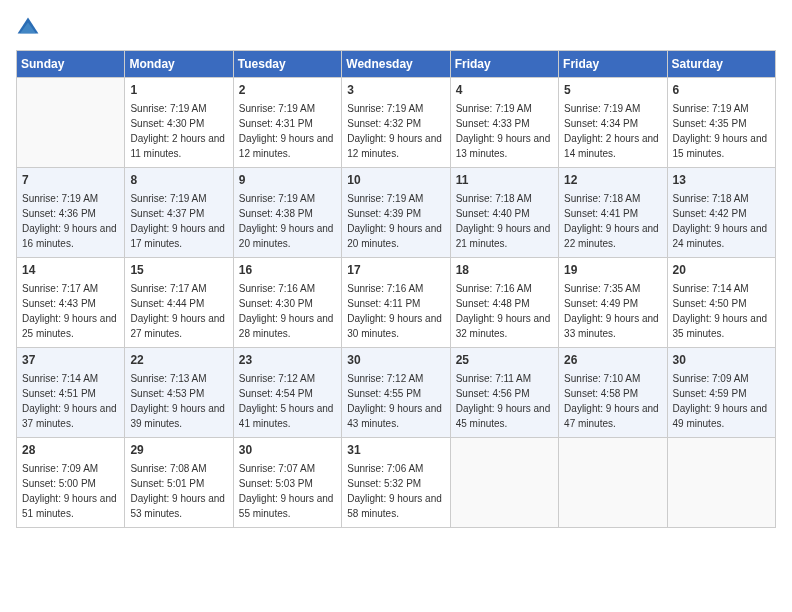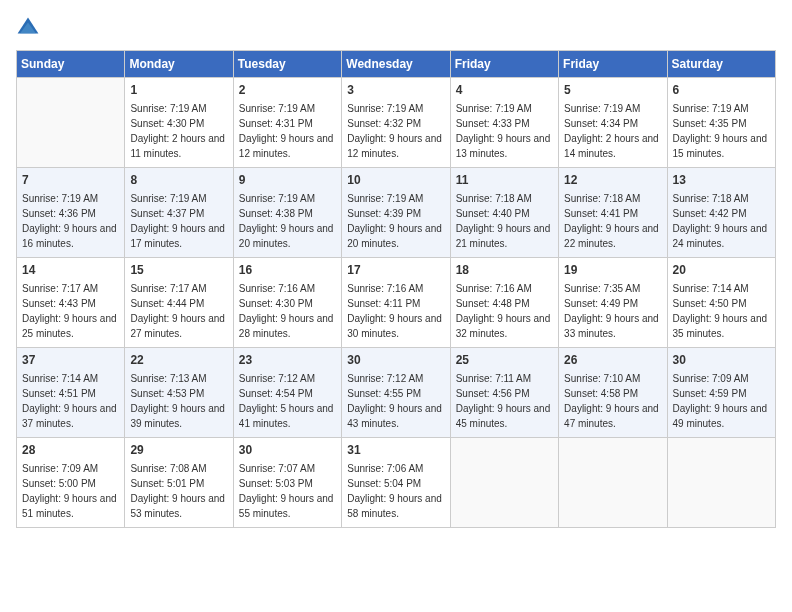--- a/index.html
+++ b/index.html
@@ -246,20 +246,20 @@
         <td><span class="day-number">29</span>
           <span class="day-info">Sunrise: 7:08 AM</span><br>
           <span class="day-info">Sunset: 5:01 PM</span><br>
           <span class="day-info">Daylight: 9 hours and 53 minutes.</span></td>
         <td><span class="day-number">30</span>
           <span class="day-info">Sunrise: 7:07 AM</span><br>
           <span class="day-info">Sunset: 5:03 PM</span><br>
           <span class="day-info">Daylight: 9 hours and 55 minutes.</span></td>
         <td><span class="day-number">31</span>
           <span class="day-info">Sunrise: 7:06 AM</span><br>
-          <span class="day-info">Sunset: 5:04 PM</span><br>
+          <span class="day-info">Sunset: 5:32 PM</span><br>
           <span class="day-info">Daylight: 9 hours and 58 minutes.</span></td>
         <td class="empty"></td>
         <td class="empty"></td>
         <td class="empty"></td>
       </tr>
     </tbody>
 </table>
 
 </body></html>

